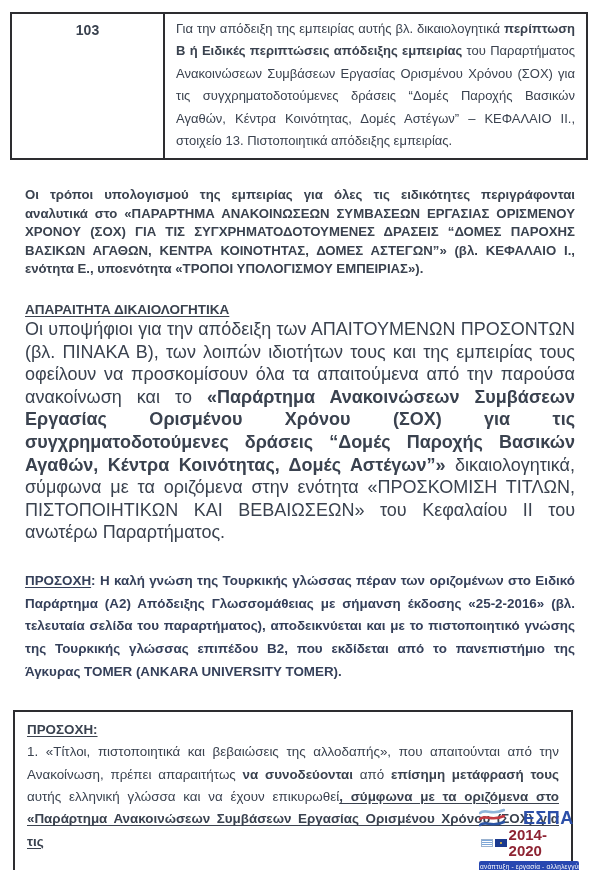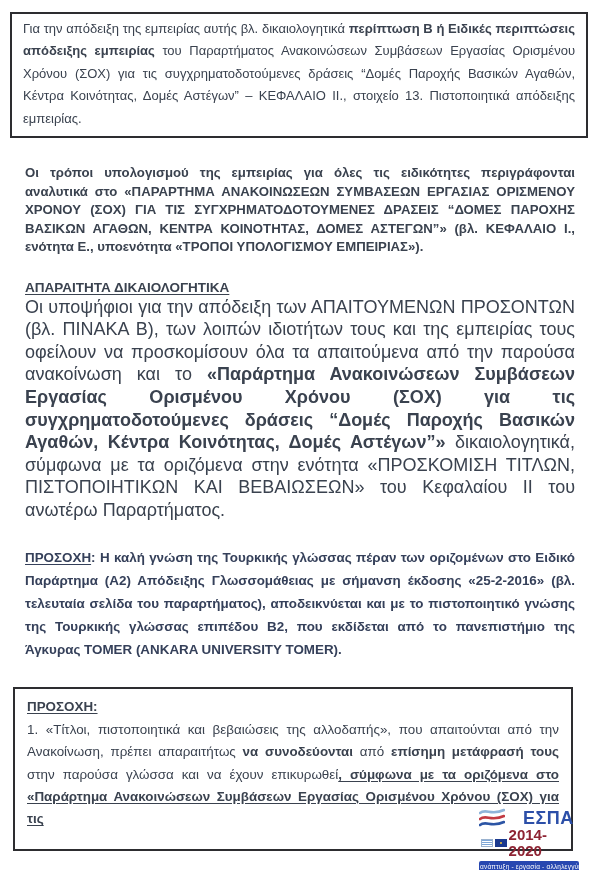--- a/index.html
+++ b/index.html
@@ -140,35 +140,38 @@
     white-space: nowrap;
     letter-spacing: 0.2px;
   }
 </style>
 </head>
 <body>
 
 <div class="page">
 
   <div class="doc-table">
+    <div class="cell-code">
+      <span>103</span>
+    </div>
     <div class="cell-text">
       <p><span>Για την απόδειξη της εμπειρίας αυτής βλ. δικαιολογητικά </span><b>περίπτωση Β ή Ειδικές περιπτώσεις απόδειξης εμπειρίας</b><span> του Παραρτήματος Ανακοινώσεων Συμβάσεων Εργασίας Ορισμένου Χρόνου (ΣΟΧ) για τις συγχρηματοδοτούμενες δράσεις “Δομές Παροχής Βασικών Αγαθών, Κέντρα Κοινότητας, Δομές Αστέγων” – ΚΕΦΑΛΑΙΟ ΙΙ., στοιχείο 13. Πιστοποιητικά απόδειξης εμπειρίας.</span></p>
     </div>
   </div>
 
   <p class="p-intro">Οι τρόποι υπολογισμού της εμπειρίας για όλες τις ειδικότητες περιγράφονται αναλυτικά στο «ΠΑΡΑΡΤΗΜΑ ΑΝΑΚΟΙΝΩΣΕΩΝ ΣΥΜΒΑΣΕΩΝ ΕΡΓΑΣΙΑΣ ΟΡΙΣΜΕΝΟΥ ΧΡΟΝΟΥ (ΣΟΧ) ΓΙΑ ΤΙΣ ΣΥΓΧΡΗΜΑΤΟΔΟΤΟΥΜΕΝΕΣ ΔΡΑΣΕΙΣ “ΔΟΜΕΣ ΠΑΡΟΧΗΣ ΒΑΣΙΚΩΝ ΑΓΑΘΩΝ, ΚΕΝΤΡΑ ΚΟΙΝΟΤΗΤΑΣ, ΔΟΜΕΣ ΑΣΤΕΓΩΝ”» (βλ. ΚΕΦΑΛΑΙΟ Ι., ενότητα Ε., υποενότητα «ΤΡΟΠΟΙ ΥΠΟΛΟΓΙΣΜΟΥ ΕΜΠΕΙΡΙΑΣ»).</p>
 
   <h2 class="h-docs">ΑΠΑΡΑΙΤΗΤΑ ΔΙΚΑΙΟΛΟΓΗΤΙΚΑ</h2>
   <p class="p-docs"><span>Οι υποψήφιοι για την απόδειξη των ΑΠΑΙΤΟΥΜΕΝΩΝ ΠΡΟΣΟΝΤΩΝ (βλ. ΠΙΝΑΚΑ Β), των λοιπών ιδιοτήτων τους και της εμπειρίας τους οφείλουν να προσκομίσουν όλα τα απαιτούμενα από την παρούσα ανακοίνωση και το </span><b>«Παράρτημα Ανακοινώσεων Συμβάσεων Εργασίας Ορισμένου Χρόνου (ΣΟΧ) για τις συγχρηματοδοτούμενες δράσεις “Δομές Παροχής Βασικών Αγαθών, Κέντρα Κοινότητας, Δομές Αστέγων”»</b><span> δικαιολογητικά, σύμφωνα με τα οριζόμενα στην ενότητα «ΠΡΟΣΚΟΜΙΣΗ ΤΙΤΛΩΝ, ΠΙΣΤΟΠΟΙΗΤΙΚΩΝ ΚΑΙ ΒΕΒΑΙΩΣΕΩΝ» του Κεφαλαίου ΙΙ του ανωτέρω Παραρτήματος.</span></p>
 
   <p class="p-attention"><span class="u">ΠΡΟΣΟΧΗ</span><span>: Η καλή γνώση της Τουρκικής γλώσσας πέραν των οριζομένων στο Ειδικό Παράρτημα (Α2) Απόδειξης Γλωσσομάθειας με σήμανση έκδοσης «25-2-2016» (βλ. τελευταία σελίδα του παραρτήματος), αποδεικνύεται και με το πιστοποιητικό γνώσης της Τουρκικής γλώσσας επιπέδου Β2, που εκδίδεται από το πανεπιστήμιο της Άγκυρας TOMER (ANKARA UNIVERSITY TOMER).</span></p>
 
   <div class="attention-box">
     <div class="box-heading">ΠΡΟΣΟΧΗ:</div>
-    <div><span>1. «Τίτλοι, πιστοποιητικά και βεβαιώσεις της αλλοδαπής», που απαιτούνται από την Ανακοίνωση, πρέπει απαραιτήτως </span><b>να συνοδεύονται</b><span> από </span><b>επίσημη μετάφρασή τους</b><span> στην παρούσα γλώσσα και να έχουν επικυρωθεί</span><span class="bu">, σύμφωνα με τα οριζόμενα στο «Παράρτημα Ανακοινώσεων Συμβάσεων Εργασίας Ορισμένου Χρόνου (ΣΟΧ) για τις</span></div>
+    <div><span>1. «Τίτλοι, πιστοποιητικά και βεβαιώσεις της αλλοδαπής», που απαιτούνται από την Ανακοίνωση, πρέπει απαραιτήτως </span><b>να συνοδεύονται</b><span> από </span><b>επίσημη μετάφρασή τους</b><span> αυτής ελληνική γλώσσα και να έχουν επικυρωθεί</span><span class="bu">, σύμφωνα με τα οριζόμενα στο «Παράρτημα Ανακοινώσεων Συμβάσεων Εργασίας Ορισμένου Χρόνου (ΣΟΧ) για τις</span></div>
   </div>
 
   <div class="espa-logo">
     <div class="espa-top">
       <svg width="26" height="20" viewBox="0 0 26 20" aria-hidden="true">
         <path d="M1,5 C7,0 12,8 25,2" fill="none" stroke="#8fb4d9" stroke-width="2.6" stroke-linecap="round"></path>
         <path d="M1,11 C7,6 12,14 25,8" fill="none" stroke="#c23b43" stroke-width="2.6" stroke-linecap="round"></path>
         <path d="M1,17 C7,12 12,20 25,14" fill="none" stroke="#2c55a5" stroke-width="2.6" stroke-linecap="round"></path>
       </svg>
       <span class="espa-name">ΕΣΠΑ</span>

